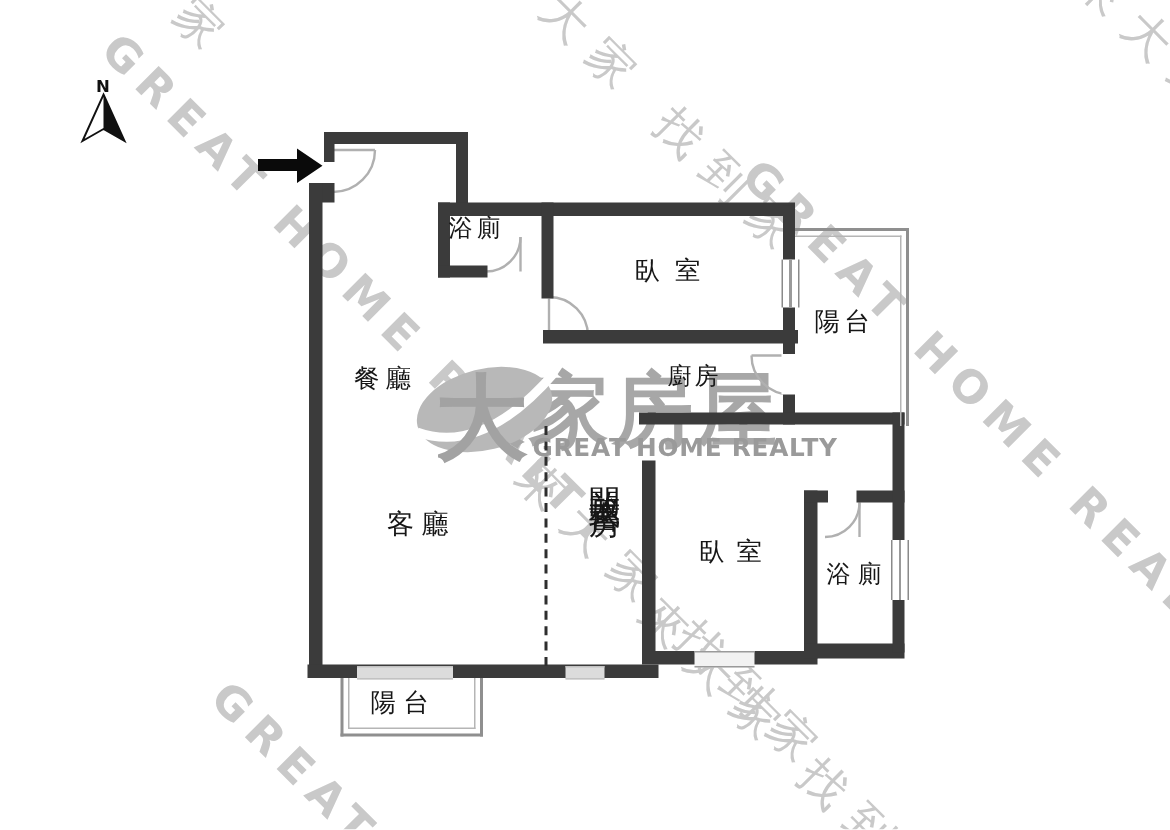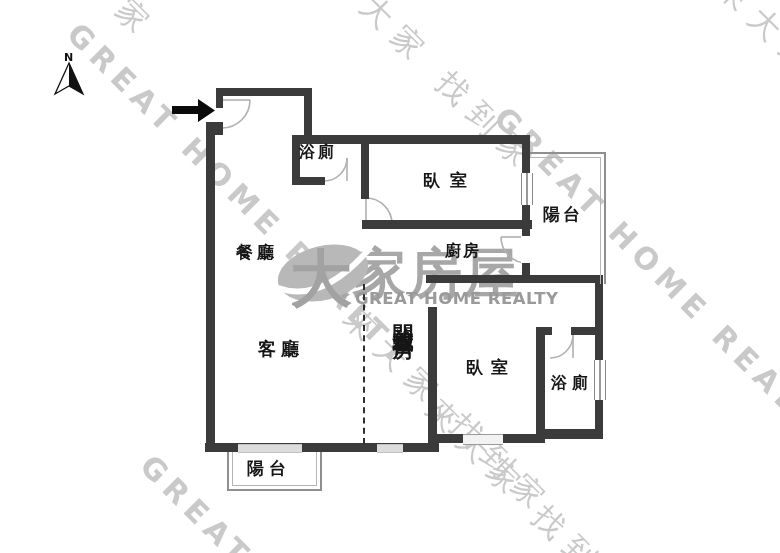--- a/index.html
+++ b/index.html
@@ -22,21 +22,21 @@
            background-image:linear-gradient(to right,transparent 42%,#9a9a9a 42%,#9a9a9a 58%,transparent 58%);}
   .windowH{position:absolute;background:#f2f2f2;z-index:3;border-top:1px solid #9a9a9a;
            border-bottom:1px solid #9a9a9a;}
   .lightseg{position:absolute;background:#dcdcdc;z-index:3;border-top:1px solid #c2c2c2;
             border-bottom:1px solid #c2c2c2;}
   .gap{position:absolute;background:#fff;z-index:3;}
   .rail{position:absolute;z-index:2;}
   .rail .inner{position:absolute;}
   .dashline{position:absolute;border-left:2px dashed #2e2e2e;z-index:3;}
   
-  .rlabel{position:absolute;color:#161616;font-weight:700;z-index:5;white-space:nowrap;}
+  .rlabel{position:absolute;color:#161616;font-weight:400;z-index:5;white-space:nowrap;}
   .rlabel.vert{writing-mode:vertical-rl;text-orientation:upright;}
   svg.overlay{position:absolute;left:0;top:0;z-index:1;pointer-events:none;}
   svg.overlay.fore{z-index:4;}
 </style>
 </head>
 <body>
 
 <div id="stage">
 
   <div class="wm latin" style="left:85px;top:16px">GREAT HOME REALTY</div>

